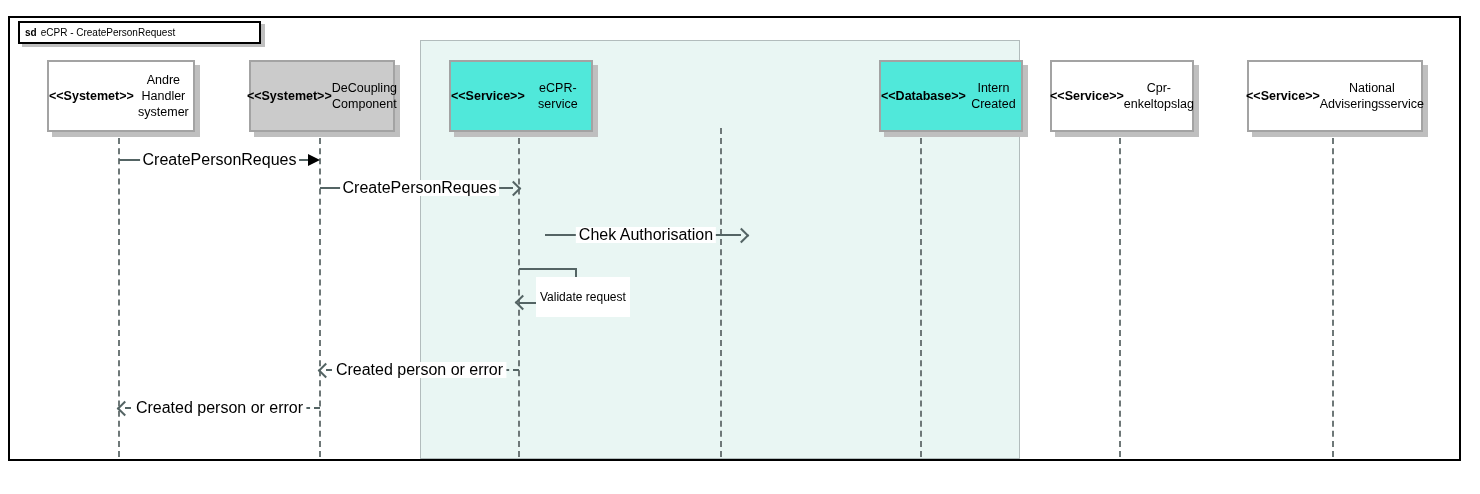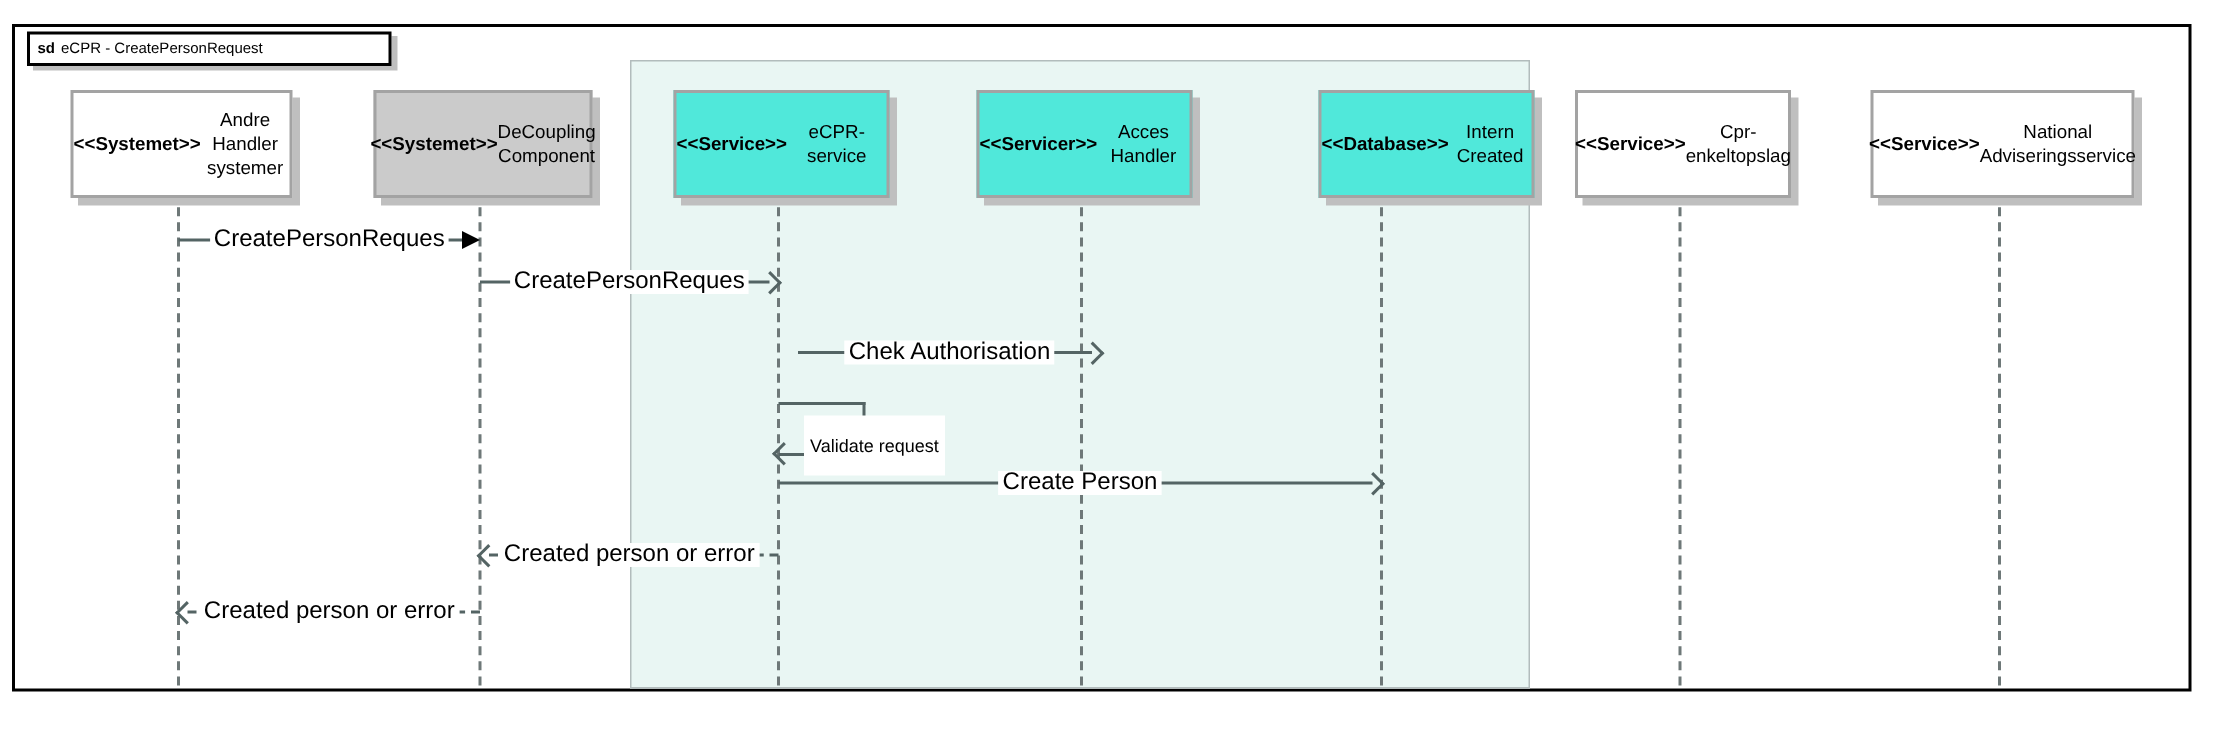--- a/index.html
+++ b/index.html
@@ -85,24 +85,20 @@
     <span class="aname">Andre Handler systemer</span>
   </div>
   <div class="actor" style="left: 249px; width: 142px; background-color: rgb(203, 203, 203);">
     <span class="stereo">&lt;&lt;Systemet&gt;&gt;</span>
     <span class="aname">DeCoupling Component</span>
   </div>
   <div class="actor" style="left: 449px; width: 140px; background-color: rgb(80, 232, 218);">
     <span class="stereo">&lt;&lt;Service&gt;&gt;</span>
     <span class="aname">eCPR-service</span>
   </div>
-  <div class="actor" style="left: 651px; width: 140px; background-color: rgb(80, 232, 218);">
-    <span class="stereo">&lt;&lt;Servicer&gt;&gt;</span>
-    <span class="aname">Acces Handler</span>
-  </div>
   <div class="actor" style="left: 851px; width: 140px; background-color: rgb(80, 232, 218); margin-left: 28px;">
     <span class="stereo">&lt;&lt;Database&gt;&gt;</span>
     <span class="aname">Intern Created</span>
   </div>
   <div class="actor" style="left: 1050px; width: 140px; background-color: rgb(255, 255, 255);">
     <span class="stereo">&lt;&lt;Service&gt;&gt;</span>
     <span class="aname">Cpr-enkeltopslag</span>
   </div>
   <div class="actor" style="left: 1247px; width: 172px; background-color: rgb(255, 255, 255);">
     <span class="stereo">&lt;&lt;Service&gt;&gt;</span>
@@ -114,36 +110,31 @@
     <span class="head-filled"></span>
     <span class="lbl">CreatePersonReques</span>
   </div>
 
   <div class="msg" style="left:320px;top:180px;width:199px;">
     <div class="line"></div>
     <span class="chev right"></span>
     <span class="lbl">CreatePersonReques</span>
   </div>
 
-  <div class="msg" style="left:532px;top:227px;width:202px;">
+  <div class="msg" style="left:545px;top:227px;width:202px;">
     <div class="line"></div>
     <span class="chev right"></span>
     <span class="lbl">Chek Authorisation</span>
   </div>
 
   <div class="self-msg">
     <span class="chev left"></span>
   </div>
   <span class="self-lbl">Validate request</span>
 
-  <div class="msg" style="left:519px;top:314px;width:402px;">
-    <div class="line"></div>
-    <span class="chev right"></span>
-    <span class="lbl">Create Person</span>
-  </div>
 
   <div class="msg" style="left:320px;top:362px;width:199px;">
     <div class="line dashed"></div>
     <span class="chev left"></span>
     <span class="lbl">Created person or error</span>
   </div>
 
   <div class="msg" style="left:119px;top:400px;width:201px;">
     <div class="line dashed"></div>
     <span class="chev left"></span>

